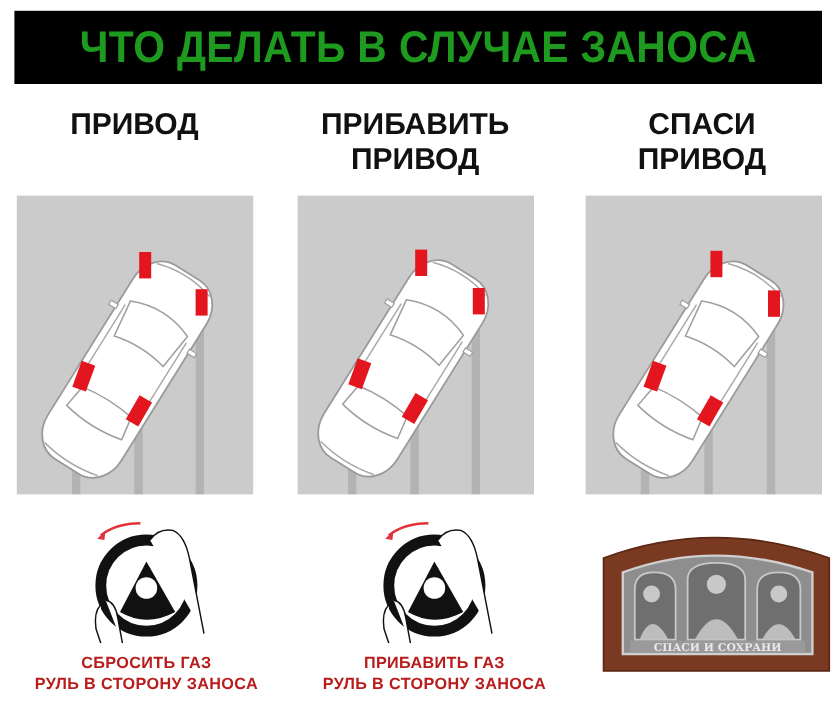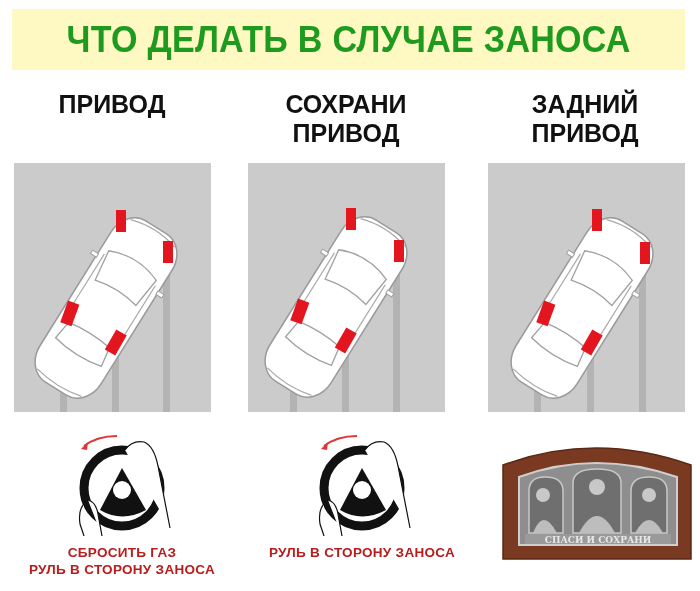--- a/index.html
+++ b/index.html
@@ -1,41 +1,41 @@
 <!DOCTYPE html>
 <html><head>
 <meta charset="utf-8">
 <style>
   html,body{margin:0;padding:0;background:#ffffff;}
   body{width:700px;height:591px;position:relative;overflow:hidden;font-family:"Liberation Sans","DejaVu Sans",sans-serif;}
-  .title-bar{position:absolute;left:12px;top:9px;width:673px;height:61px;background:#fef9c3;display:flex;align-items:center;justify-content:center;}
+  .title-bar{position:absolute;left:12px;top:9px;width:673px;height:61px;background:#000000;display:flex;align-items:center;justify-content:center;}
   .title-text{color:#1e9a1e;font-weight:bold;font-size:37px;letter-spacing:0.3px;transform:scaleX(0.92);white-space:nowrap;}
   .col-head{position:absolute;top:90px;width:200px;text-align:center;font-weight:bold;font-size:25px;line-height:29px;color:#111;}
   .panel{position:absolute;top:163px;width:197px;height:249px;background:#cbcbcb;overflow:hidden;}
   .track{position:absolute;width:7px;background:#b3b3b3;}
   .car{position:absolute;left:0;top:0;}
   .caption{position:absolute;top:544px;width:240px;text-align:center;font-weight:bold;font-size:13.5px;line-height:17px;color:#b91c1c;letter-spacing:0.3px;}
   .icon-plaque{position:absolute;left:495px;top:433px;width:205px;height:140px;}
 </style>
 </head>
 <body>
 
 <div class="title-bar">
   <div class="title-text">ЧТО ДЕЛАТЬ В СЛУЧАЕ ЗАНОСА</div>
 </div>
 
 <div class="col-head" style="left:12px;">
   <div>ПРИВОД</div>
 </div>
 <div class="col-head" style="left:246px;">
-  <div>СОХРАНИ</div>
+  <div>ПРИБАВИТЬ</div>
   <div>ПРИВОД</div>
 </div>
 <div class="col-head" style="left:485px;">
-  <div>ЗАДНИЙ</div>
+  <div>СПАСИ</div>
   <div>ПРИВОД</div>
 </div>
 
 <svg width="0" height="0" style="position:absolute">
   <defs>
     <g id="car-sym">
 
       <g transform="translate(100,150) rotate(32)">
         <rect x="-36" y="-95" width="72" height="190" rx="24" ry="28" fill="#ffffff" stroke="#9a9a9a" stroke-width="1.5"></rect>
 
@@ -118,20 +118,21 @@
   <circle cx="60" cy="62" r="9" fill="#fff"></circle>
   <path d="M63,22 Q70,12 82,14 Q92,18 96,38 L108,100" fill="#fff" stroke="#111" stroke-width="1.2"></path>
   <path d="M22,76 Q16,82 18,96 L22,108 M26,72 Q34,74 36,86 L40,108" fill="#fff" stroke="#111" stroke-width="1.2"></path>
 </svg>
 
 <div class="caption" style="left:2px;">
   <div>СБРОСИТЬ ГАЗ</div>
   <div>РУЛЬ В СТОРОНУ ЗАНОСА</div>
 </div>
 <div class="caption" style="left:242px;">
+  <div>ПРИБАВИТЬ ГАЗ</div>
   <div>РУЛЬ В СТОРОНУ ЗАНОСА</div>
 </div>
 
 <svg class="icon-plaque" viewBox="0 0 205 140">
   <path d="M8,32 Q100,-2 196,32 L196,126 L8,126 Z" fill="#7a3a22" stroke="#5a2814" stroke-width="1.5"></path>
   <path d="M24,44 Q100,16 182,44 L182,112 L24,112 Z" fill="#8e8e8e" stroke="#cfcfcf" stroke-width="2"></path>
   <path d="M34,100 L34,58 Q34,44 50,44 Q68,44 68,58 L68,100 Z" fill="#6f6f6f" stroke="#c8c8c8" stroke-width="1.5"></path>
   <path d="M78,100 L78,50 Q78,36 102,36 Q126,36 126,50 L126,100 Z" fill="#6f6f6f" stroke="#c8c8c8" stroke-width="1.5"></path>
   <path d="M136,100 L136,58 Q136,44 154,44 Q172,44 172,58 L172,100 Z" fill="#6f6f6f" stroke="#c8c8c8" stroke-width="1.5"></path>
   <circle cx="48" cy="62" r="7" fill="#c8c8c8"></circle>

